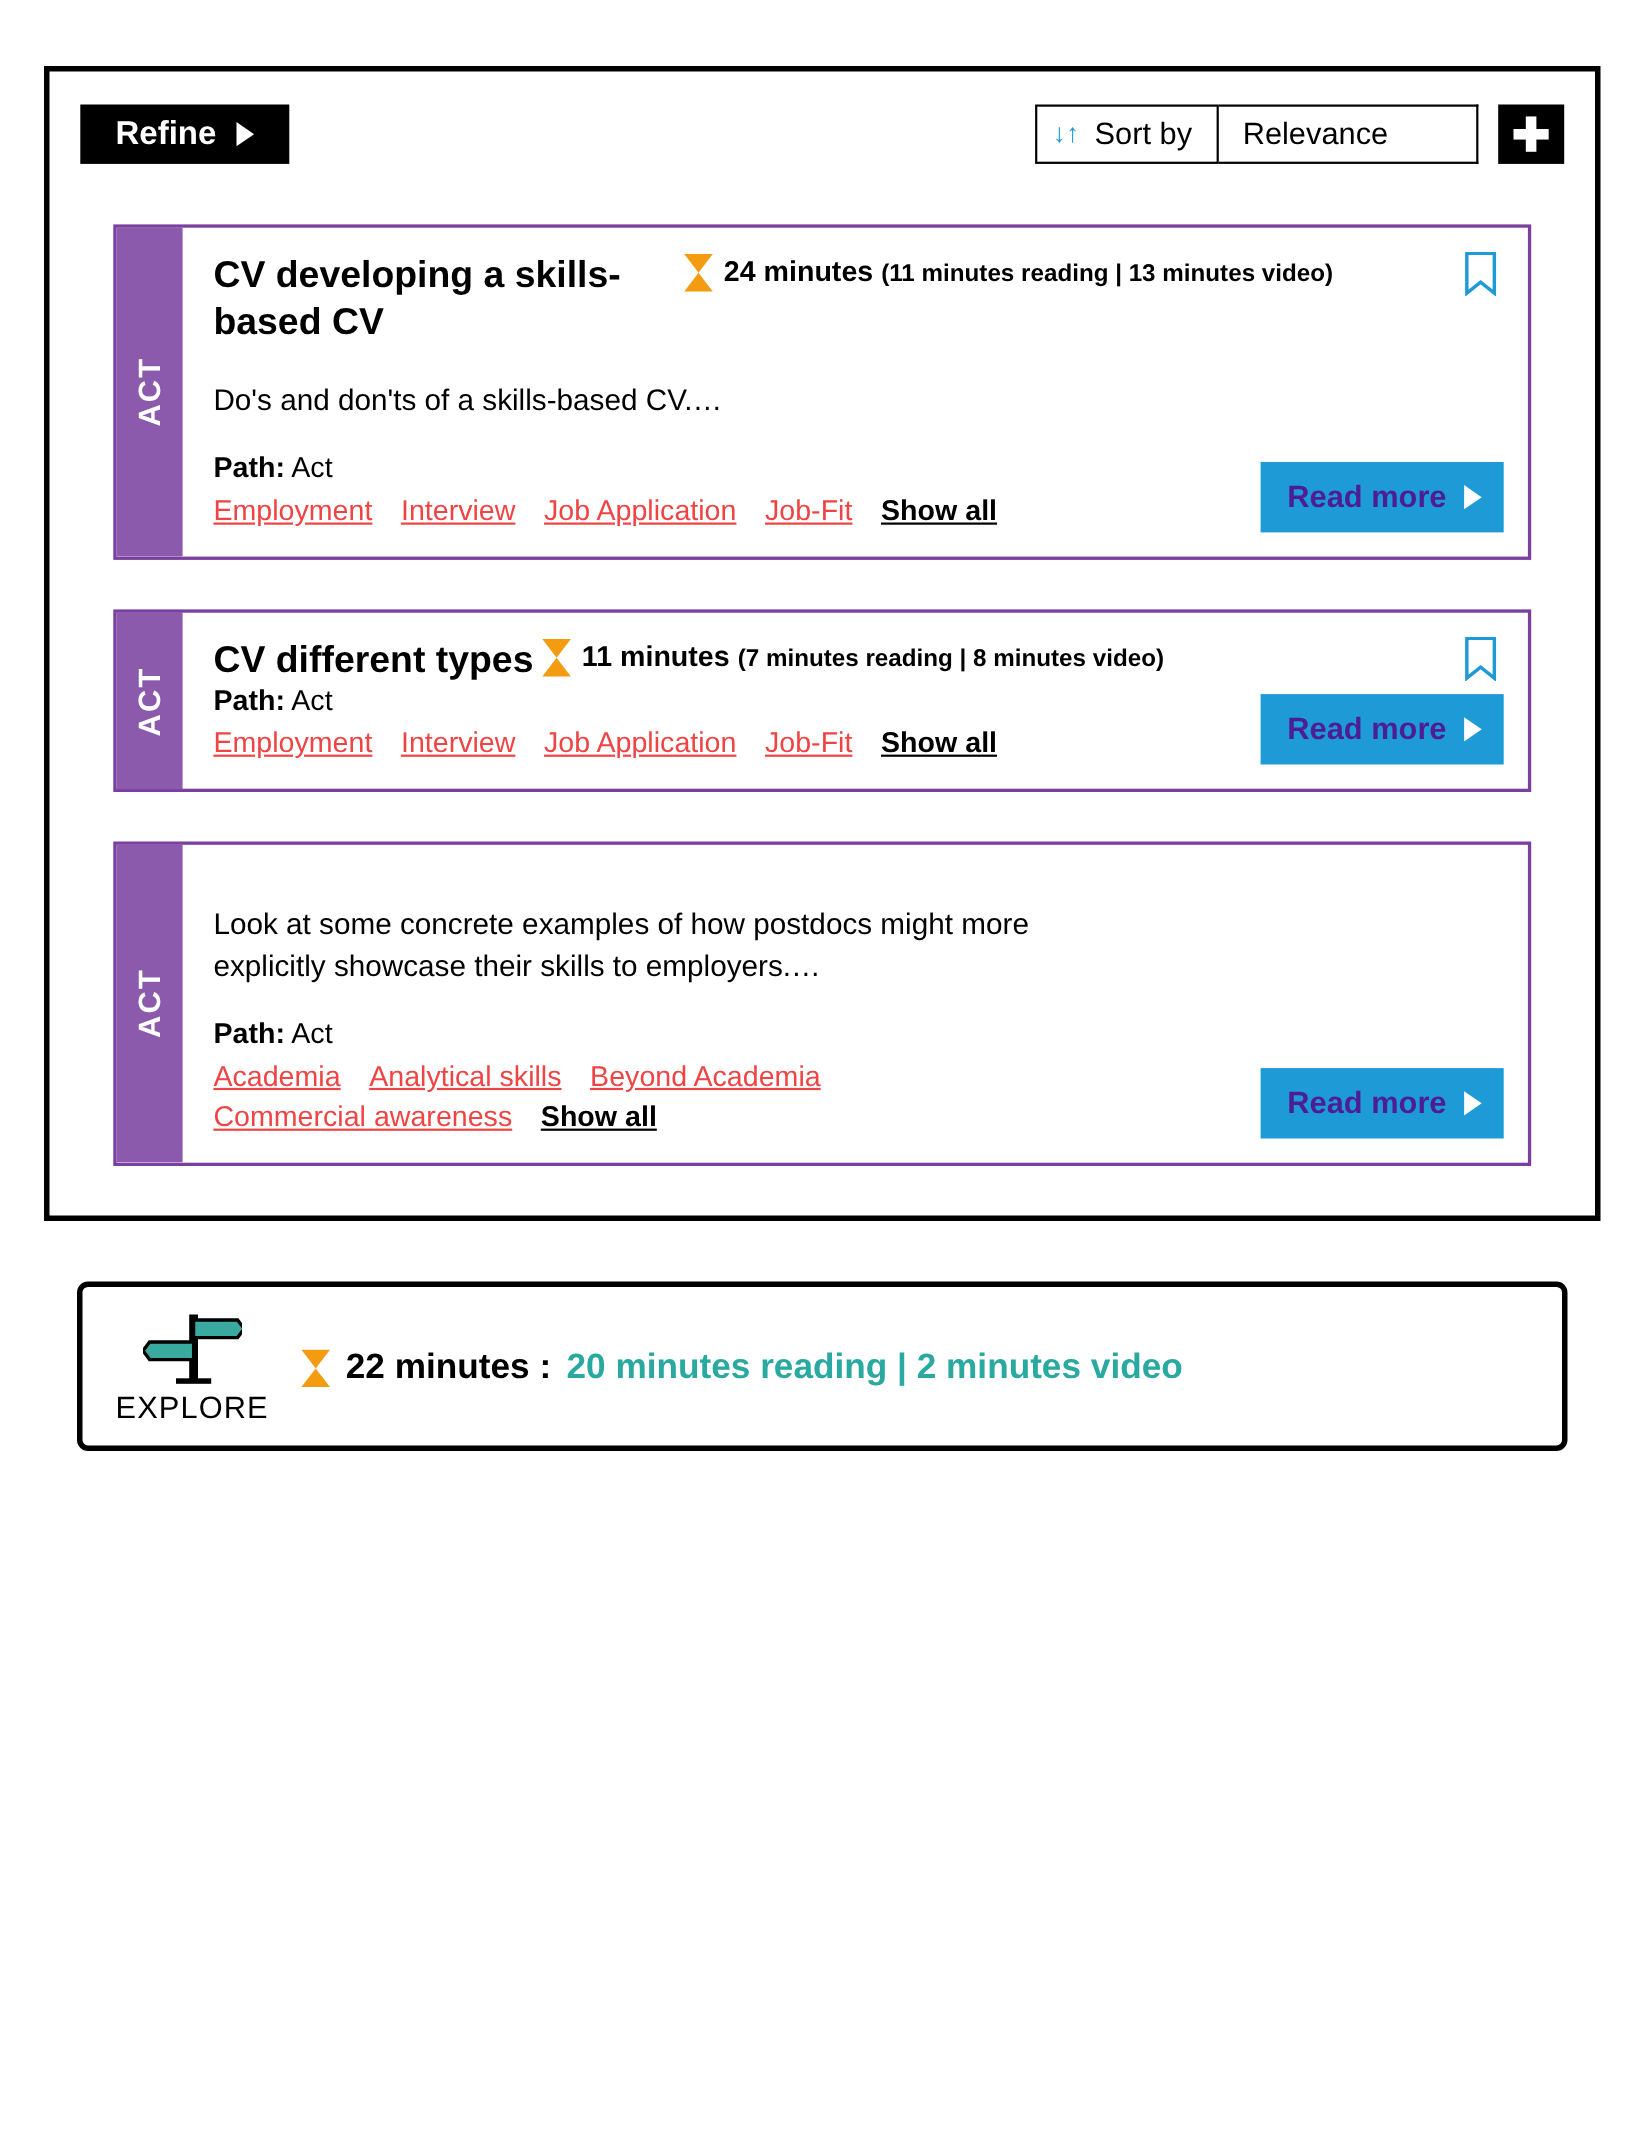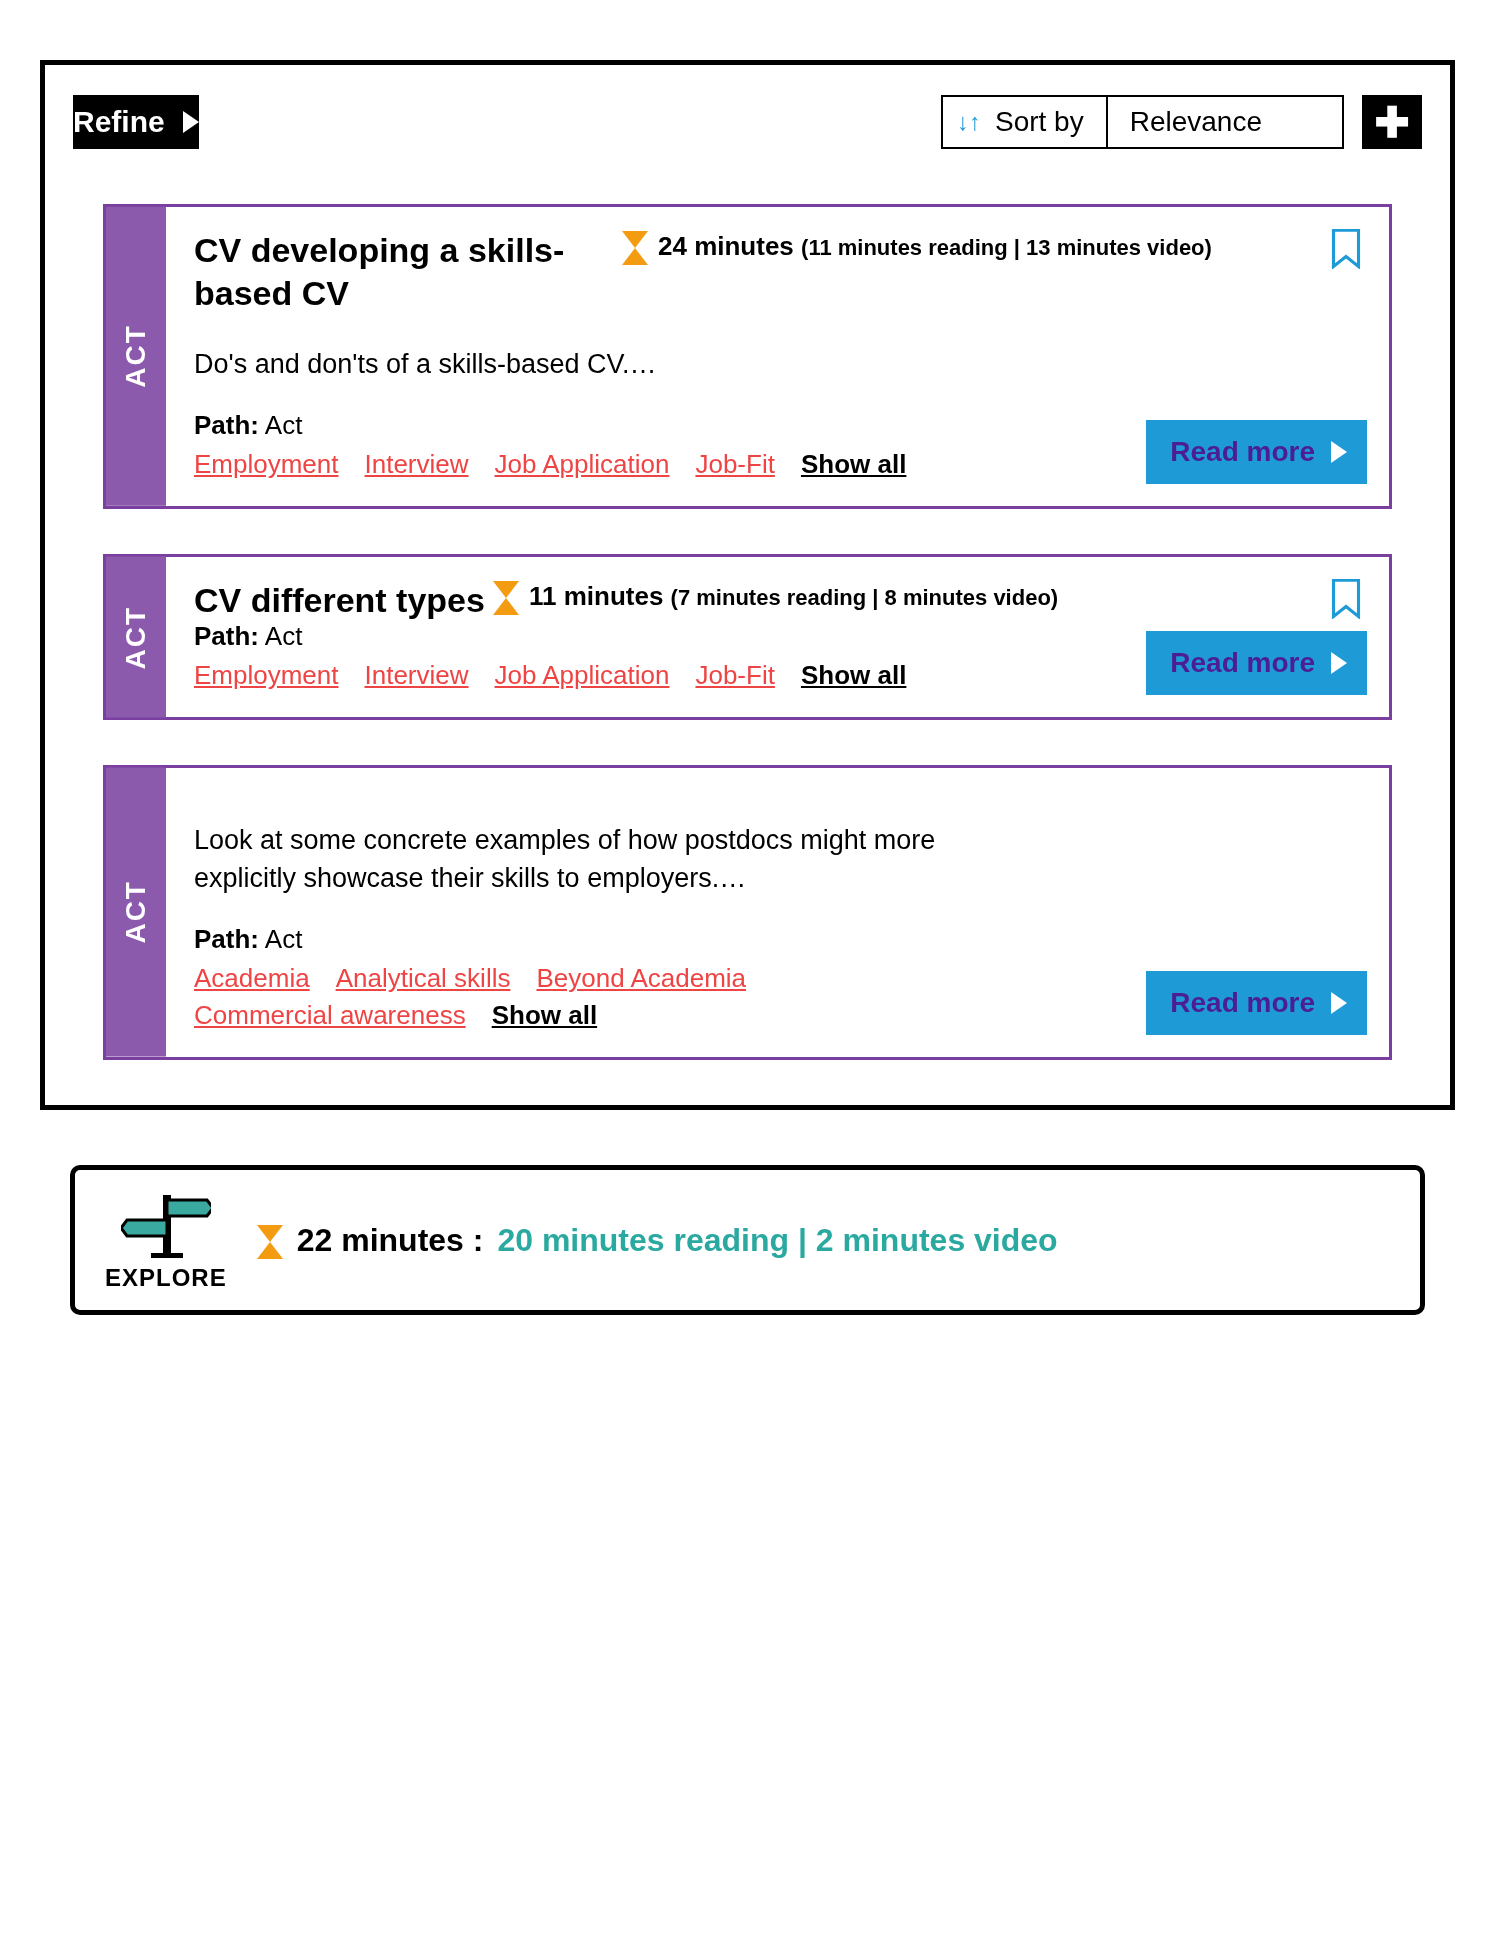--- a/index.html
+++ b/index.html
@@ -18,21 +18,21 @@
     display: flex;
     justify-content: space-between;
     align-items: stretch;
     margin-bottom: 55px;
   }
   .refine-btn {
     background: #000;
     color: #fff;
     font-weight: bold;
     font-size: 30px;
-    padding: 10px 0;
+    padding: 10px 32px;
     display: inline-flex;
     align-items: center;
     gap: 18px;
     cursor: pointer;
   }
   .chev-right {
     width: 0; height: 0;
     border-top: 11px solid transparent;
     border-bottom: 11px solid transparent;
     border-left: 16px solid #fff;
@@ -175,21 +175,21 @@
     align-items:center;
     gap:30px;
   }
   .signpost {
     display:flex;
     flex-direction:column;
     align-items:center;
     gap:4px;
   }
   .signpost svg { display:block; }
-  .signpost-label { font-weight:bold; font-size:24px; letter-spacing:1px; }
+  .signpost-label { font-weight:normal; font-size:28px; letter-spacing:1px; }
   .explore-text { font-size:32px; font-weight:bold; display:flex; align-items:center; gap:14px; flex-wrap:wrap; }
   .explore-text .teal { color:#2aa9a0; }
 </style>
 </head>
 <body>
 
 <div class="main-frame">
   <div class="top-bar">
     <div class="refine-btn">
       <span>Refine</span>

